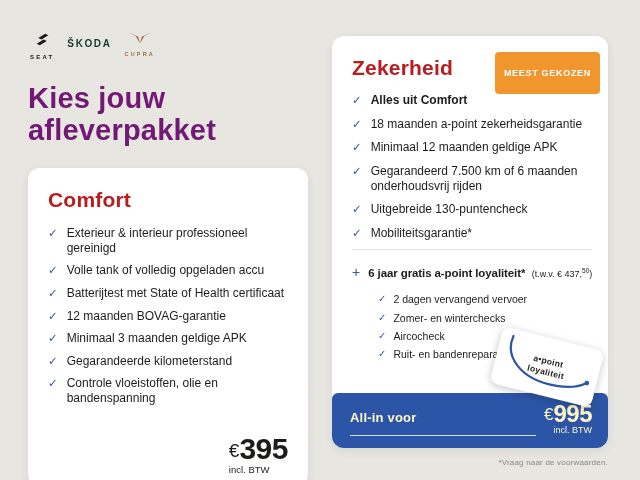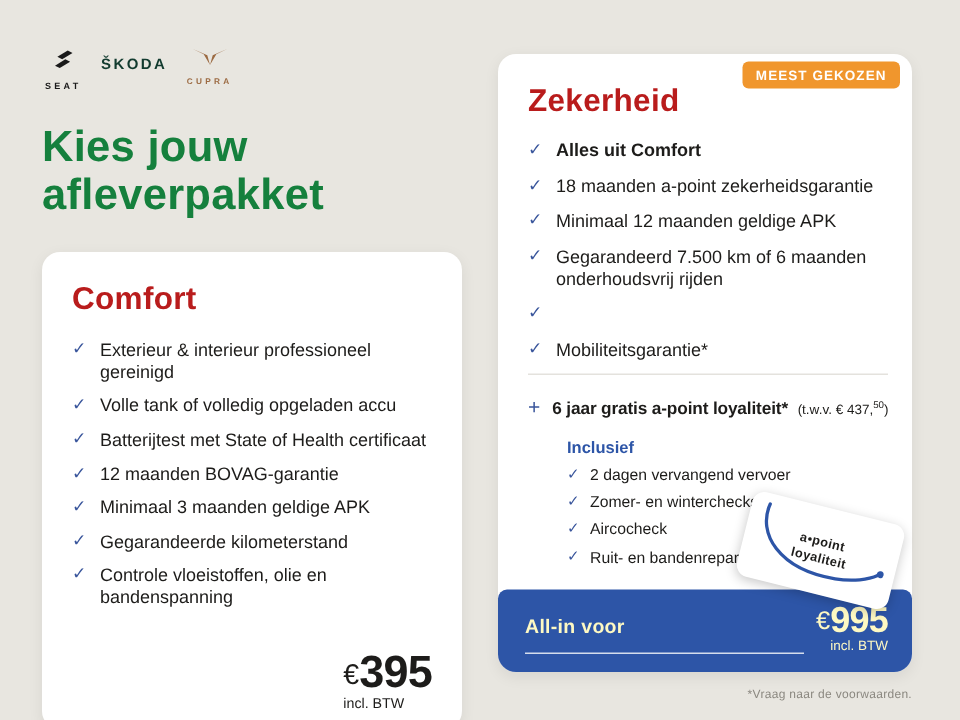--- a/index.html
+++ b/index.html
@@ -18,21 +18,21 @@
   .brand { display:flex; flex-direction:column; align-items:center; }
   .brand-seat .wordmark { font-size:6px; font-weight:700; letter-spacing:2.2px; color:#1A1A1A; margin-top:2px; }
   .brand-skoda { margin-top:7px; }
   .brand-skoda .wordmark { font-size:10px; font-weight:700; letter-spacing:1.6px; color:#123B2F; }
   .brand-cupra .wordmark { font-size:5.5px; font-weight:700; letter-spacing:2.2px; color:#9C6B43; margin-top:2px; }
 
   
   h1.page-title {
     position:absolute; left:28px; top:82px; margin:0;
     width:265px; font-size:29px; line-height:1.12;
-    font-weight:600; letter-spacing:0.2px; color:#15803d;
+    font-weight:600; letter-spacing:0.2px; color:#701a75;
   }
 
   
   .card {
     position:absolute; background:#FFFFFF; border-radius:12px;
     box-shadow:0 3px 10px rgba(0,0,0,0.07);
   }
   .card-comfort { left:28px; top:168px; width:280px; height:318px; }
   .card-zekerheid { left:332px; top:36px; width:276px; height:412px; }
 
@@ -50,24 +50,24 @@
   .card-zekerheid ul.checklist li:first-child .txt { font-weight:700; }
 
   
   .price-block { position:absolute; right:20px; bottom:11px; text-align:left; }
   .price-line .cur { font-size:19px; font-weight:500; vertical-align:2px; }
   .price-line .amt { font-size:30px; font-weight:700; letter-spacing:-0.5px; }
   .price-block .vat { font-size:9.5px; font-weight:500; margin-top:-2px; }
 
   
   .badge {
-    position:absolute; top:5px; right:8px;
+    position:absolute; top:16px; right:8px;
     background:#F0962D; color:#FFFFFF;
     font-size:9px; font-weight:700; letter-spacing:0.7px;
-    padding:4px 9px; border-radius:4px;
+    padding:16px 9px; border-radius:4px;
   }
 
   
   .divider { margin:8px 16px 0 20px; border-top:1px solid #E4E2DD; }
   .plus-row { display:flex; gap:8px; align-items:baseline; margin:13px 10px 0 20px; white-space:nowrap; }
   .plus-glyph { color:#3A569C; font-size:14px; font-weight:400; line-height:1; }
   .plus-row .bold { font-size:11.5px; font-weight:700; letter-spacing:-0.1px; }
   .plus-row .value { font-size:9px; font-weight:500; margin-left:2px; }
   .plus-row sup { font-size:6.5px; }
 
@@ -188,39 +188,39 @@
     <li>
         <span class="check">✓</span>
         <span class="txt">Minimaal 12 maanden geldige APK</span>
       </li>
     <li>
         <span class="check">✓</span>
         <span class="txt">Gegarandeerd 7.500 km of 6 maanden onderhoudsvrij rijden</span>
       </li>
     <li>
         <span class="check">✓</span>
+        <span class="txt">Uitgebreide 130-puntencheck</span>
       </li>
     <li>
         <span class="check">✓</span>
         <span class="txt">Mobiliteitsgarantie*</span>
       </li>
   </ul>
 
   <div class="divider"></div>
 
   <div class="plus-row">
     <span class="plus-glyph">+</span>
     <span>
       <span class="bold">6 jaar gratis a-point loyaliteit*</span>
       <span class="value"><span>(t.w.v. € 437,</span><sup>50</sup><span>)</span></span>
     </span>
   </div>
 
   <div class="inclusief">
-    <div class="inclusief-label">Inclusief</div>
     <ul class="sub-checklist">
       <li>
           <span class="check">✓</span>
           <span class="txt">2 dagen vervangend vervoer</span>
         </li>
       <li>
           <span class="check">✓</span>
           <span class="txt">Zomer- en winterchecks</span>
         </li>
       <li>

